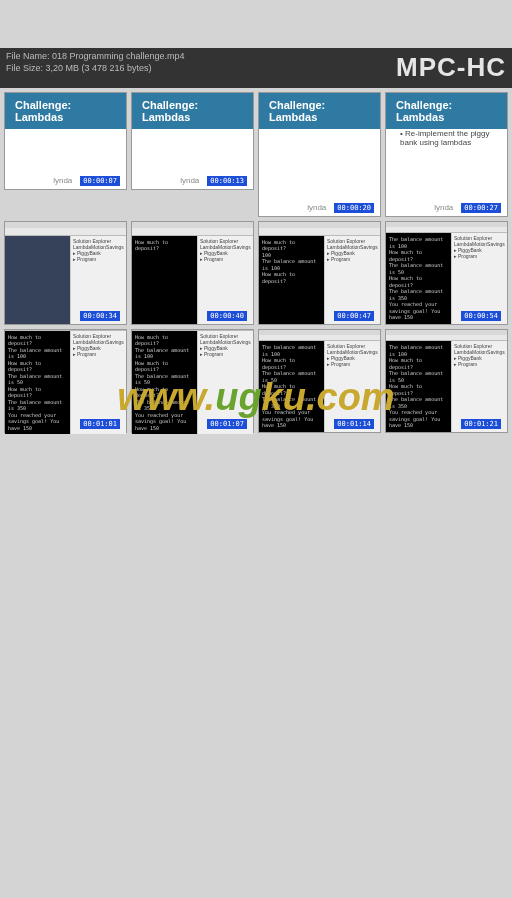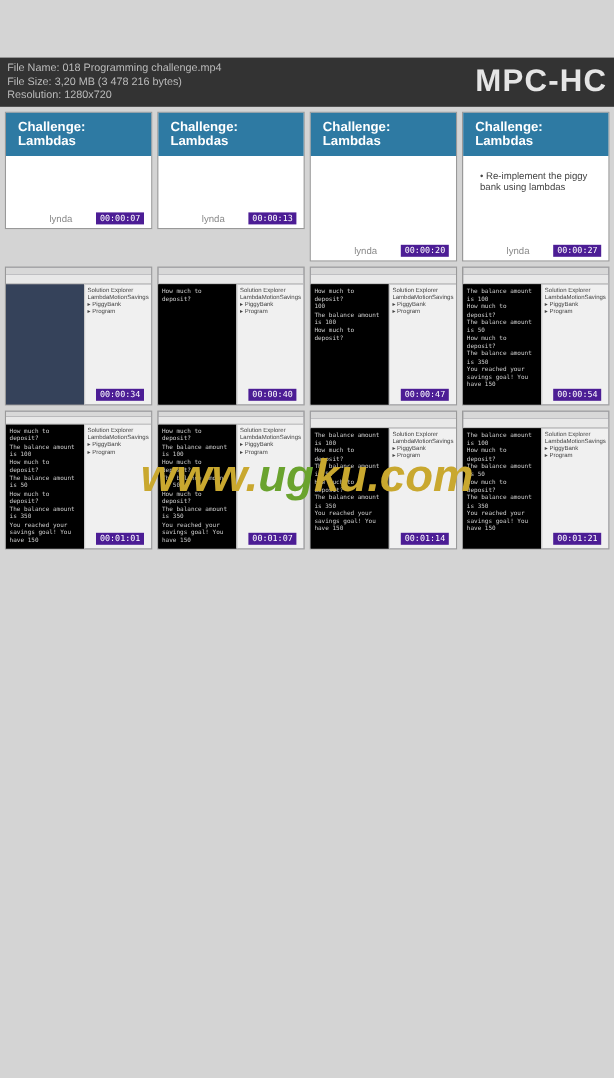--- a/index.html
+++ b/index.html
@@ -3,44 +3,43 @@
 <meta charset="utf-8">
 <style>
 *{box-sizing:border-box;margin:0;padding:0;}
 body{width:512px;height:898px;background:#d4d4d4;font-family:Arial,sans-serif;font-size:9px;overflow:hidden;position:relative;}
 .header{background:#333;color:#bbb;padding:3px 6px;font-size:9px;line-height:1.3;display:flex;justify-content:space-between;margin-top:48px;}
 .header-left{display:flex;flex-direction:column;}
 .header-right{font-size:26px;font-weight:bold;color:#e5e5e5;letter-spacing:1px;align-self:flex-start;}
 .grid{display:grid;grid-template-columns:1fr 1fr 1fr 1fr;gap:4px;padding:4px;}
 .tile{background:#fff;border:1px solid #999;position:relative;height:125px;}
 .tile.short{height:98px;}
-.tile.code{height:116px;}
+.tile.code{height:104px;}
 .tile-head{background:#2e7aa3;color:#fff;padding:6px 10px;font-weight:bold;font-size:11px;}
-.tile-body{padding:12px 14px;font-size:8px;color:#444;}
-.tile-foot{position:absolute;bottom:3px;right:6px;font-size:8px;color:#888;display:flex;align-items:center;gap:20px;}
-.ts{background:#4c1d95;color:#fff;padding:1px 3px;font-size:7px;font-family:monospace;}
+.tile-body{padding:0 14px;font-size:8px;color:#444;}
+.tile-foot{position:absolute;bottom:3px;right:6px;font-size:8px;color:#888;display:flex;align-items:center;gap:8px;}
+.ts{background:#1d4ed8;color:#fff;padding:1px 3px;font-size:7px;font-family:monospace;}
 .ide{background:#2d2d3a;width:100%;height:100%;position:relative;display:flex;flex-direction:column;}
 .ide-menu{background:#e8e8e8;height:8px;border-bottom:1px solid #bbb;}
 .ide-top{background:#d8d8d8;height:6px;}
 .ide-body{flex:1;display:flex;}
 .ide-main{flex:1;background:#35425a;}
 .ide-main.dark{background:#000;}
 .ide-side{width:56px;background:#f0f0f0;border-left:1px solid #ccc;font-size:5px;padding:2px;line-height:1.2;color:#444;}
 .console{background:#000;color:#ccc;font-family:monospace;font-size:5px;padding:3px;line-height:1.3;height:100%;overflow:hidden;}
 .watermark{position:absolute;top:340px;left:50%;transform:translateX(-50%);font-size:38px;font-weight:bold;color:#c9a82f;z-index:10;font-style:italic;pointer-events:none;margin-top:36px;}
 .watermark .g{color:#6aa32e;}
 </style>
 </head>
 <body>
 
 <div class="header">
   <div class="header-left">
     <span><span>File Name:</span> <span>018 Programming challenge.mp4</span></span>
     <span><span>File Size:</span> <span>3,20 MB (3 478 216 bytes)</span></span>
-    <span><span>Resolution:</span> <span>1280x720</span></span>
   </div>
   <div class="header-right">MPC-HC</div>
 </div>
 
 <div class="watermark">www.<span class="g">ug</span>ku.com</div>
 
 <div class="grid">
 
   <div class="tile short">
     <div class="tile-head">Challenge: Lambdas</div>

